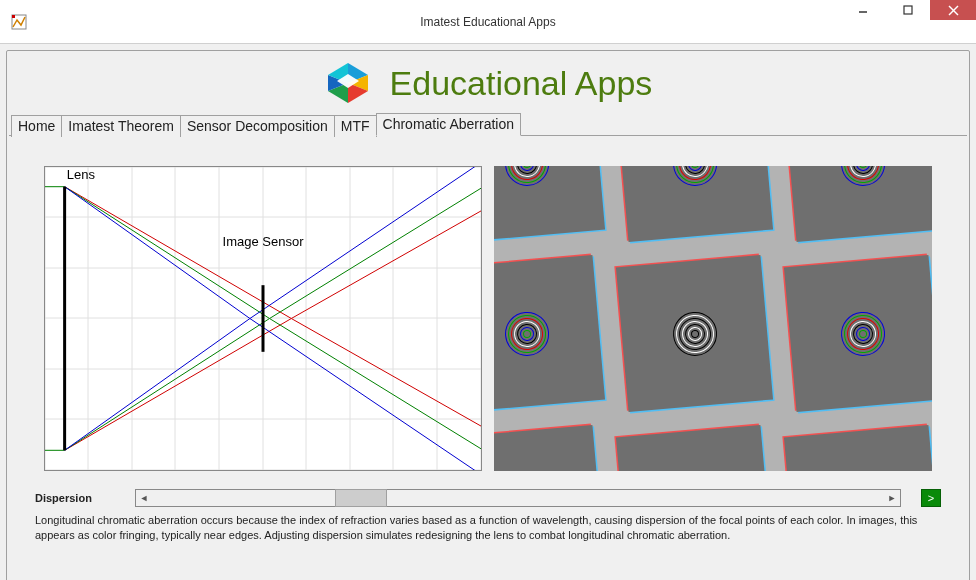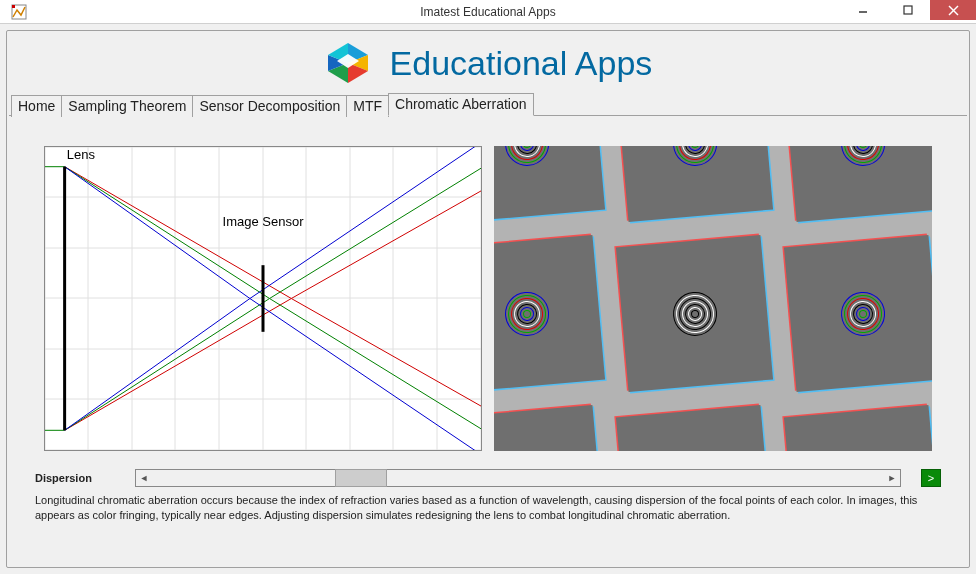--- a/index.html
+++ b/index.html
@@ -1,35 +1,35 @@
 <!DOCTYPE html>
 <html><head>
 <meta charset="utf-8">
 <style>
   * { margin: 0; padding: 0; box-sizing: border-box; }
   body { font-family: "Segoe UI", Tahoma, sans-serif; background: #fff; width: 976px; height: 580px; overflow: hidden; }
 
-  .titlebar { height: 24px; background: #fff; display: flex; align-items: center; border-bottom: 1px solid #d0d0d0; position: relative; }
+  .titlebar { height: 44px; background: #fff; display: flex; align-items: center; border-bottom: 1px solid #d0d0d0; position: relative; }
   .titlebar-icon { width: 22px; height: 22px; margin-left: 8px; display: inline-flex; align-items: center; justify-content: center; }
   .titlebar-title { position: absolute; left: 0; right: 0; text-align: center; font-size: 12px; color: #333; pointer-events: none; }
   .titlebar-buttons { margin-left: auto; display: flex; height: 100%; }
   .tb-btn { width: 45px; height: 20px; display: inline-flex; align-items: center; justify-content: center; margin-top: 0; }
   .tb-min, .tb-max { background: #fff; color: #333; font-size: 13px; }
   .tb-close { background: #c75050; color: #fff; width: 46px; height: 20px; font-size: 12px; }
   .tb-close svg { stroke: #fff; }
 
   .window-body { background: #f0f0f0; height: 550px; padding: 6px; }
   .panel { background: #f0f0f0; border: 1px solid #a0a0a0; border-radius: 2px; height: 538px; padding: 2px 2px 6px 2px; position: relative; }
 
   .branding { text-align: center; margin-top: 6px; margin-bottom: 4px; }
   .branding-inner { display: inline-flex; align-items: center; gap: 10px; }
   .brand-logo { width: 48px; height: 48px; }
   .brand-word { font-family: "Segoe UI", sans-serif; font-weight: 700; font-size: 40px; color: #222; letter-spacing: -1px; position: relative; }
   .brand-reg { font-size: 11px; vertical-align: top; position: relative; top: -18px; left: 2px; font-weight: 400; color: #333; }
-  .brand-sub { font-family: "Segoe UI", sans-serif; font-size: 34px; color: #0369a1; font-weight: 400; margin-left: 8px; }
+  .brand-sub { font-family: "Segoe UI", sans-serif; font-size: 34px; color: #4d7c0f; font-weight: 400; margin-left: 8px; }
 
   .tabs { display: flex; align-items: flex-end; padding-left: 2px; height: 21px; border-bottom: 1px solid #a0a0a0; position: relative; }
   .tab { font-size: 14px; color: #222; padding: 2px 6px 3px 6px; background: #f0f0f0; border: 1px solid #a0a0a0; border-bottom: none; margin-right: -1px; cursor: default; position: relative; top: 1px; }
   .tab.active { background: #f0f0f0; border-bottom: 1px solid #f0f0f0; top: 1px; z-index: 2; padding-top: 2px; }
   .tab:not(.active) { top: 2px; background: #f0f0f0; }
   .tab-content { padding: 10px 10px 4px 10px; }
 
   .plots-row { display: flex; gap: 12px; justify-content: center; margin-top: 20px; }
   .plot-left { width: 438px; height: 305px; background: #fff; border: 1px solid #888; position: relative; }
   .plot-right { width: 438px; height: 305px; background: #b3b3b3; position: relative; overflow: hidden; }
@@ -92,21 +92,21 @@
             <polygon points="4,16 24,4 24,24" fill="#12c4d6"></polygon>
             <polygon points="13,22 24,15 35,22 24,29" fill="#ffffff" opacity="0.95"></polygon>
           </svg>
         </span>
         <span class="brand-sub">Educational Apps</span>
       </span>
     </div>
 
     <div class="tabs">
       <div class="tab"><span>Home</span></div>
-      <div class="tab"><span>Sampling Theorem</span></div>
+      <div class="tab"><span>Imatest Theorem</span></div>
       <div class="tab"><span>Sensor Decomposition</span></div>
       <div class="tab"><span>MTF</span></div>
       <div class="tab active"><span>Chromatic Aberration</span></div>
     </div>
 
     <div class="tab-content">
       <div class="plots-row">
         <div class="plot-left">
           <svg id="ray-svg" width="436" height="303" viewBox="0 0 436 303">
             <g stroke="#e0e0e0" stroke-width="1">

